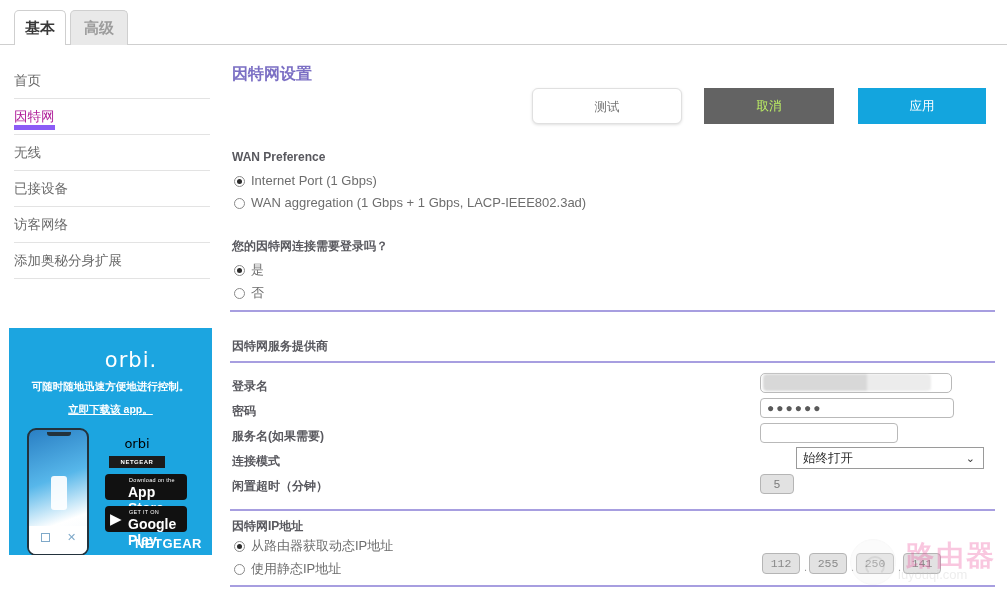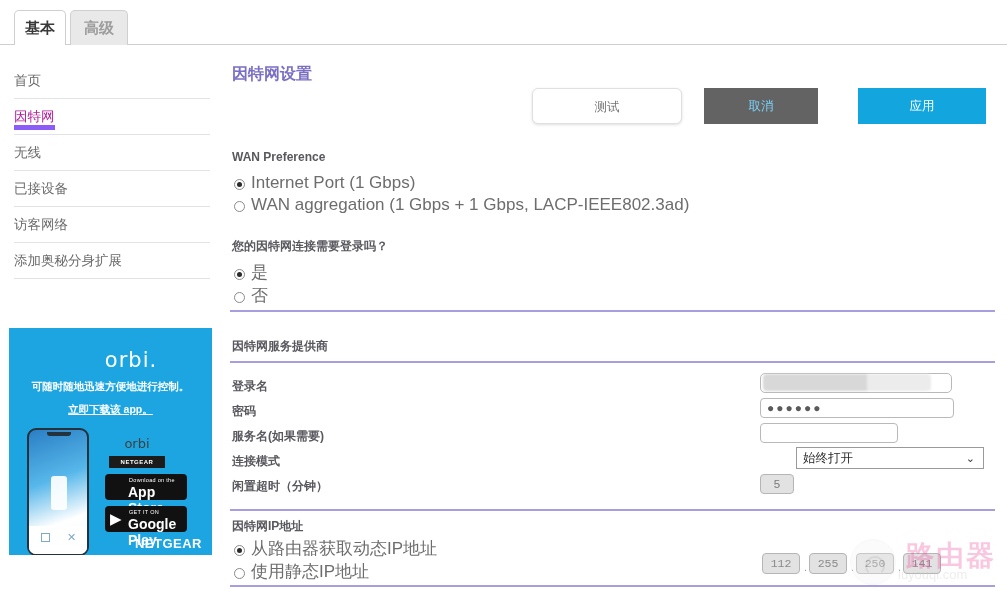--- a/index.html
+++ b/index.html
@@ -119,21 +119,21 @@
   }
   #ad-phone .bi1, #ad-phone .bi2 {
     position: absolute; bottom: 12px; width: 9px; height: 9px;
     border: 1.5px solid #7fa9c9;
   }
   #ad-phone .bi1 { left: 12px; }
   #ad-phone .bi2 { left: 38px; border: none; color:#7fa9c9; font-size:11px; line-height:9px;}
   #ad-orbi-badge {
     position: absolute; left: 98px; top: 108px; width: 60px;
     text-align: center;
-    font-size: 13px; color: #404040;
+    font-size: 13px; color: #000000;
     font-family: "DejaVu Sans", sans-serif;
   }
   #ad-netgear-badge {
     position: absolute; left: 100px; top: 128px;
     width: 56px; height: 12px;
     background: #1b1b1b; color: #ffffff;
     font-size: 6px; letter-spacing: .5px;
     text-align: center; line-height: 12px;
     font-weight: bold;
   }
@@ -189,36 +189,36 @@
     cursor: pointer;
   }
   #btn-test {
     left: 312px; width: 150px;
     background: #ffffff; color: #737373;
     border: 1px solid #e0e0e0;
     border-radius: 6px;
     box-shadow: 0 1px 3px rgba(0,0,0,.13);
   }
   #btn-cancel {
-    left: 484px; width: 114px;
-    background: #636363; color: #7dd3fc;
+    left: 484px; width: 130px;
+    background: #636363; color: #bef264;
   }
   #btn-apply {
     left: 638px; width: 128px;
     background: #13a5de; color: #ffffff;
   }
 
   
   .sec-label {
     position: absolute; left: 12px;
     font-size: 12px; font-weight: bold; color: #58585e;
   }
   .radio-row {
     position: absolute; left: 14px;
-    font-size: 17px; color: #6d6d6d;
+    font-size: 13px; color: #6d6d6d;
     white-space: nowrap;
   }
   .radio {
     display: inline-block;
     width: 11px; height: 11px;
     border: 1px solid #8a8a8a;
     border-radius: 50%;
     background: #ffffff;
     position: relative;
     top: 2px;

